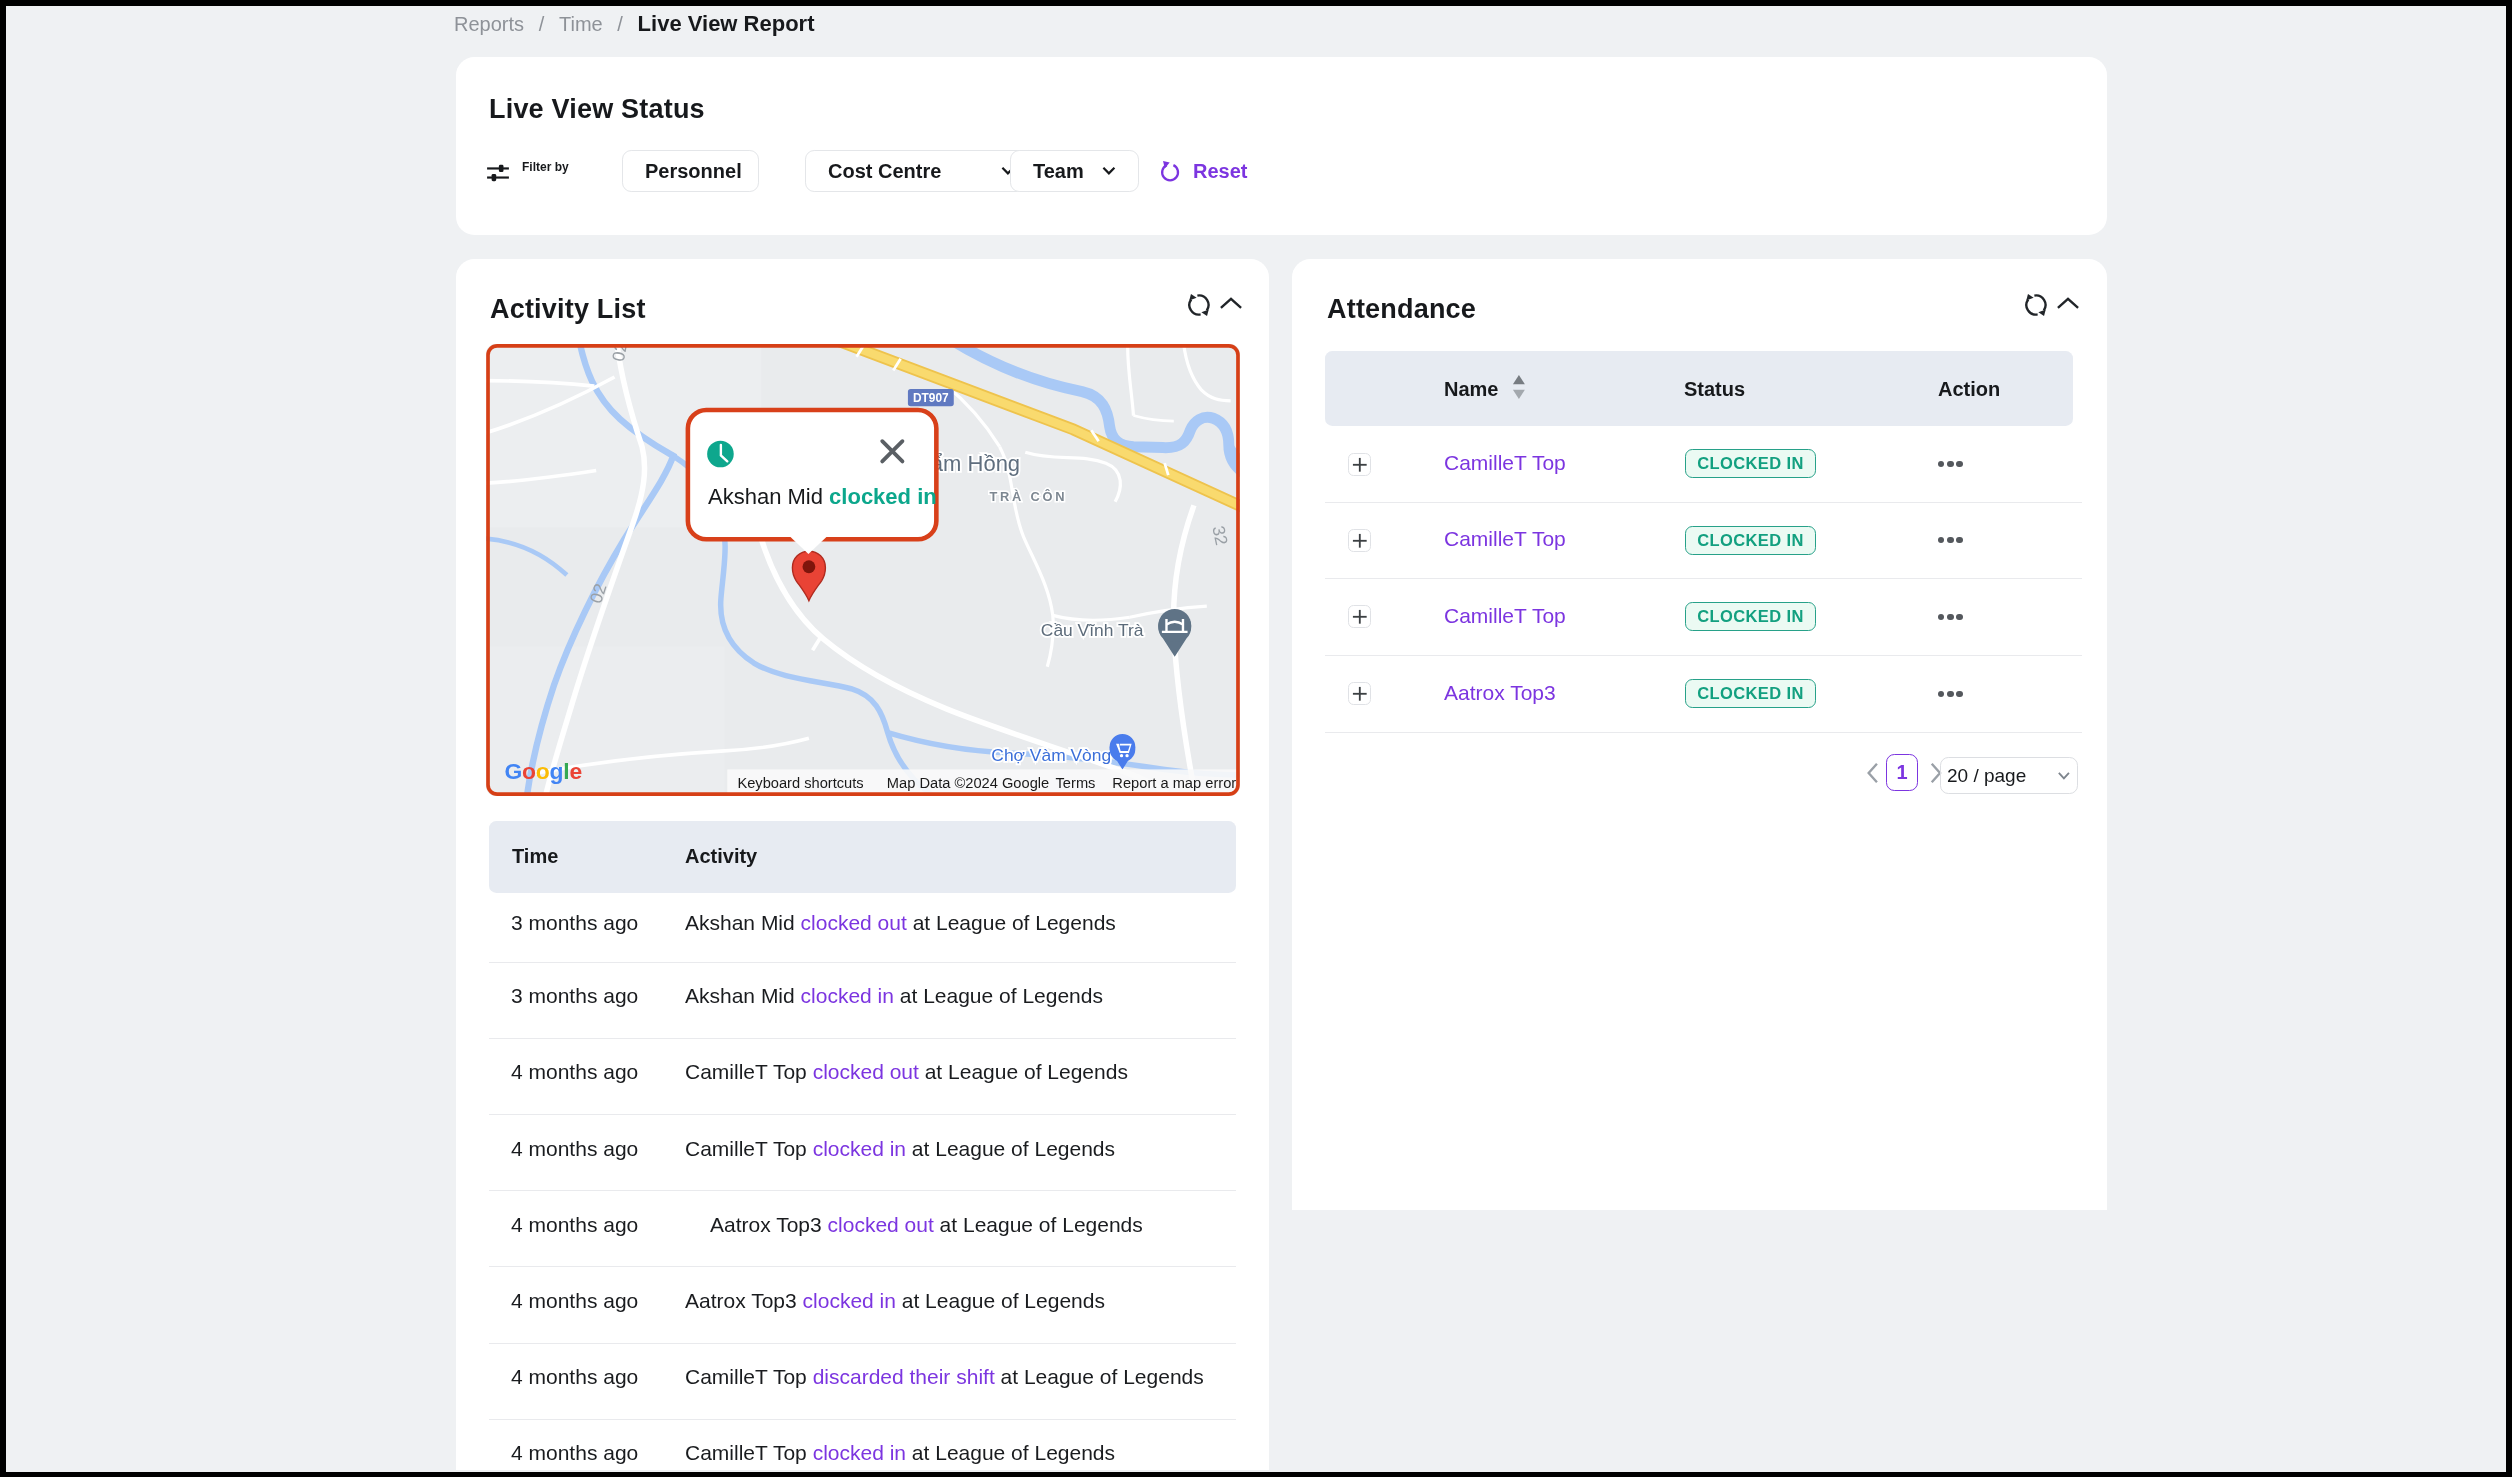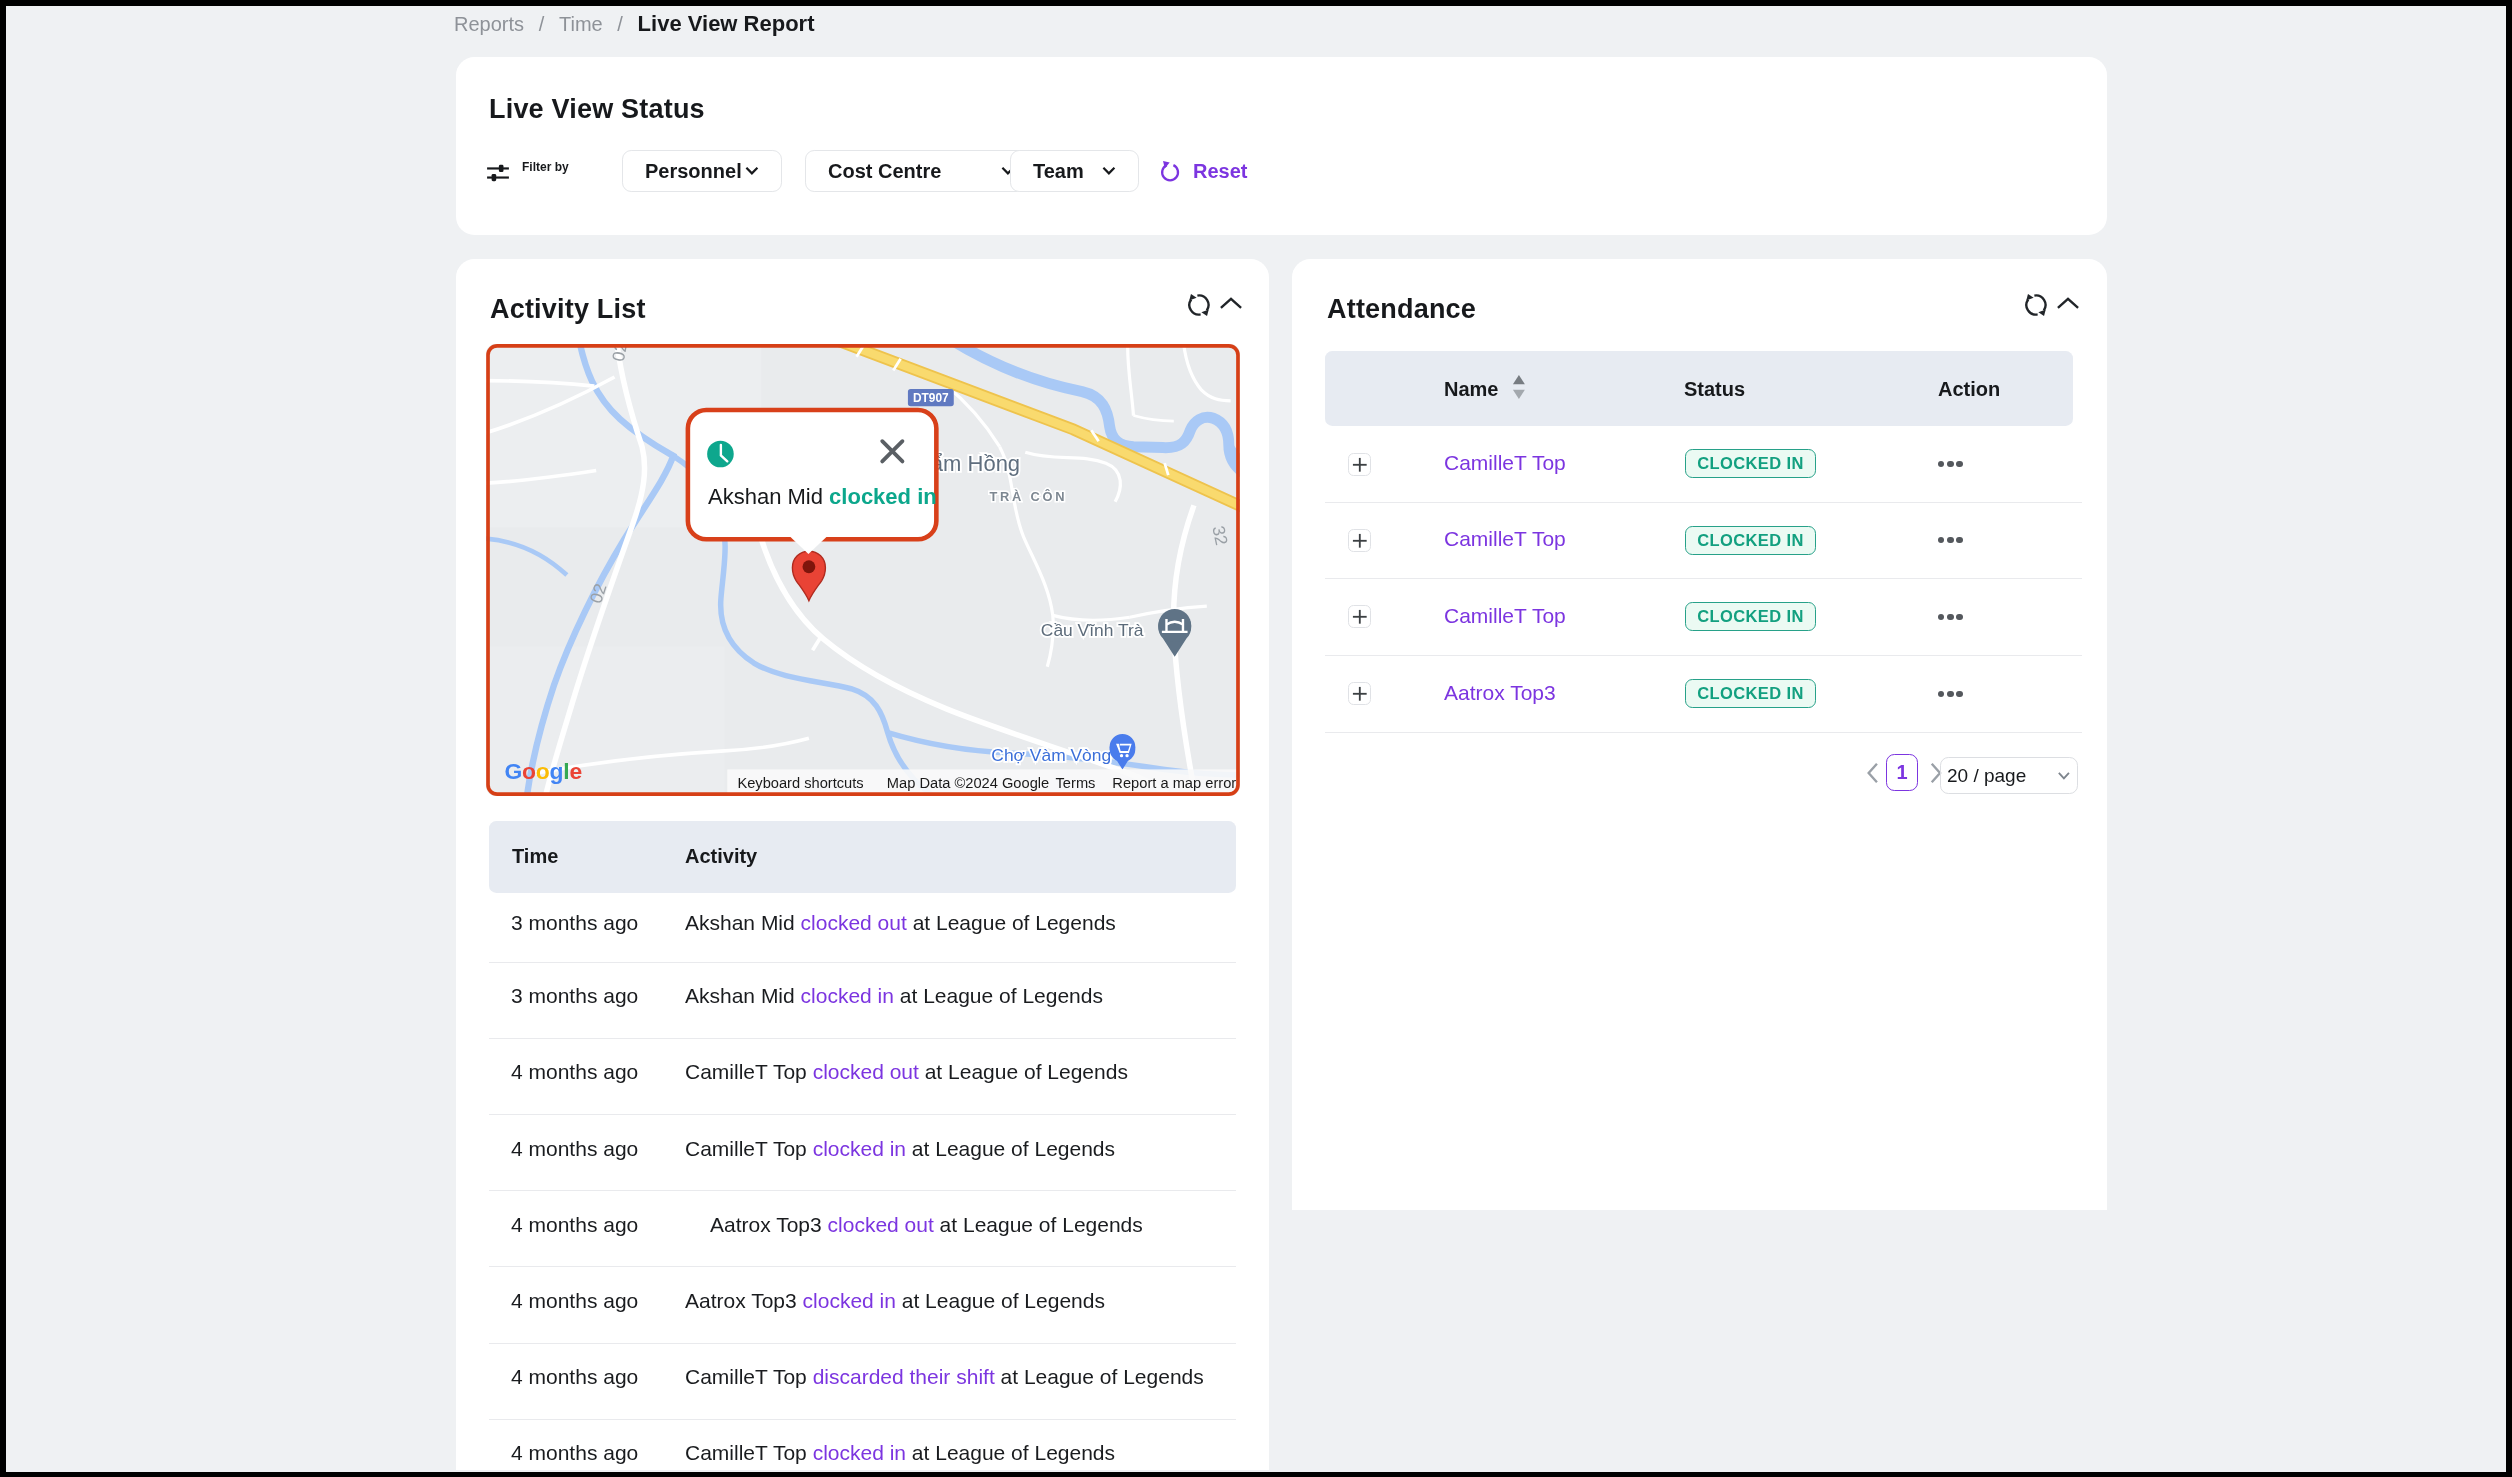--- a/index.html
+++ b/index.html
@@ -43,21 +43,21 @@
     <div class="ctitle abs" style="left:33px; top:37px;">Live View Status</div>
     <svg class="abs" style="left:31px; top:106px;" width="22" height="20" viewBox="0 0 24 22">
       <g stroke="#17191c" stroke-width="2.4" fill="none">
         <line x1="0" y1="6" x2="24" y2="6"></line>
           <line x1="0" y1="16" x2="24" y2="16"></line>
       </g>
       <rect x="13" y="2" width="5" height="8" rx="1.5" fill="#17191c"></rect>
       <rect x="5" y="12" width="5" height="8" rx="1.5" fill="#17191c"></rect>
     </svg>
     <div class="abs" style="left:66px; top:103px; font-size:12px; font-weight:700; color:#17191c;">Filter by</div>
-    <div class="fbtn" style="left:166px; width:160px;">Personnel<svg class="chev" viewBox="0 0 15 10">
+    <div class="fbtn" style="left:166px; width:137px;">Personnel<svg class="chev" viewBox="0 0 15 10">
           <polyline points="1.5,2 7.5,8 13.5,2" fill="none" stroke="#17191c" stroke-width="2.4"></polyline>
         </svg></div>
     <div class="fbtn" style="left:349px; width:233px;">Cost Centre<svg class="chev" viewBox="0 0 15 10">
           <polyline points="1.5,2 7.5,8 13.5,2" fill="none" stroke="#17191c" stroke-width="2.4"></polyline>
         </svg></div>
     <div class="fbtn" style="left:554px; width:129px;">Team<svg class="chev" viewBox="0 0 15 10">
           <polyline points="1.5,2 7.5,8 13.5,2" fill="none" stroke="#17191c" stroke-width="2.4"></polyline>
         </svg></div>
     <svg class="abs" style="left:703px; top:103px;" width="24" height="24" viewBox="0 0 26 26">
       <path d="M 8.4 5.6 A 8.6 8.6 0 1 0 15.6 5.6" fill="none" stroke="#7c35e0" stroke-width="2.5"></path>

